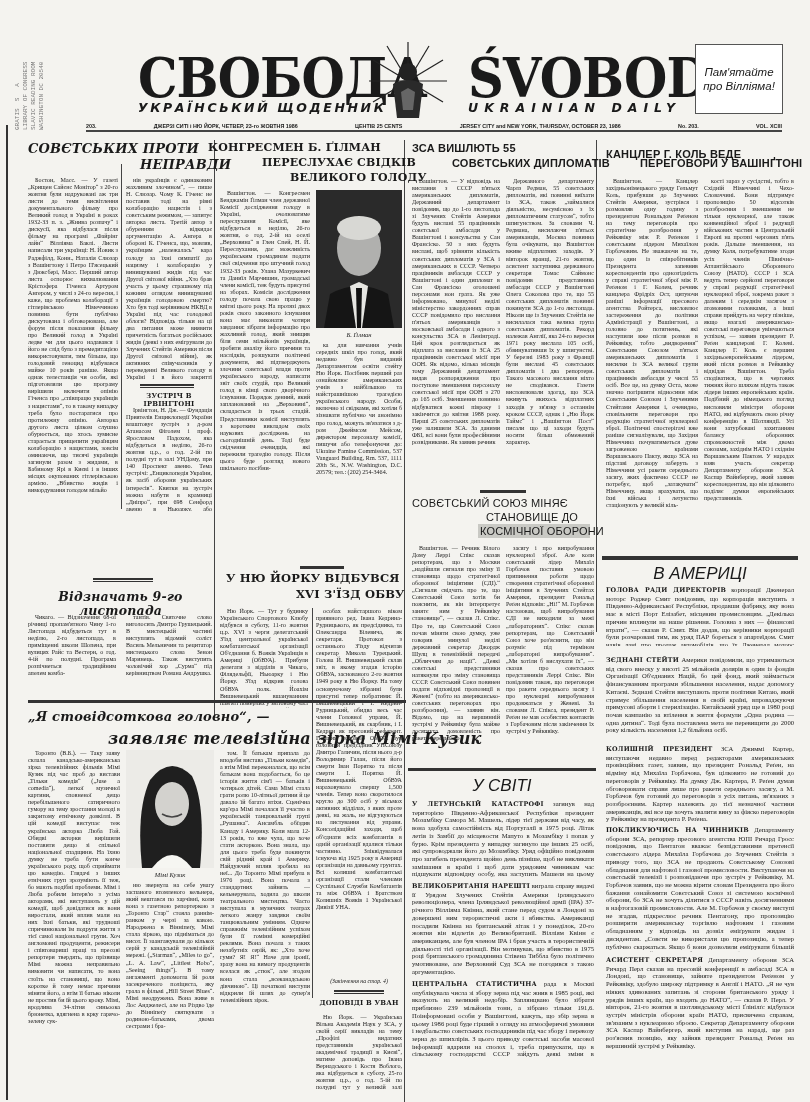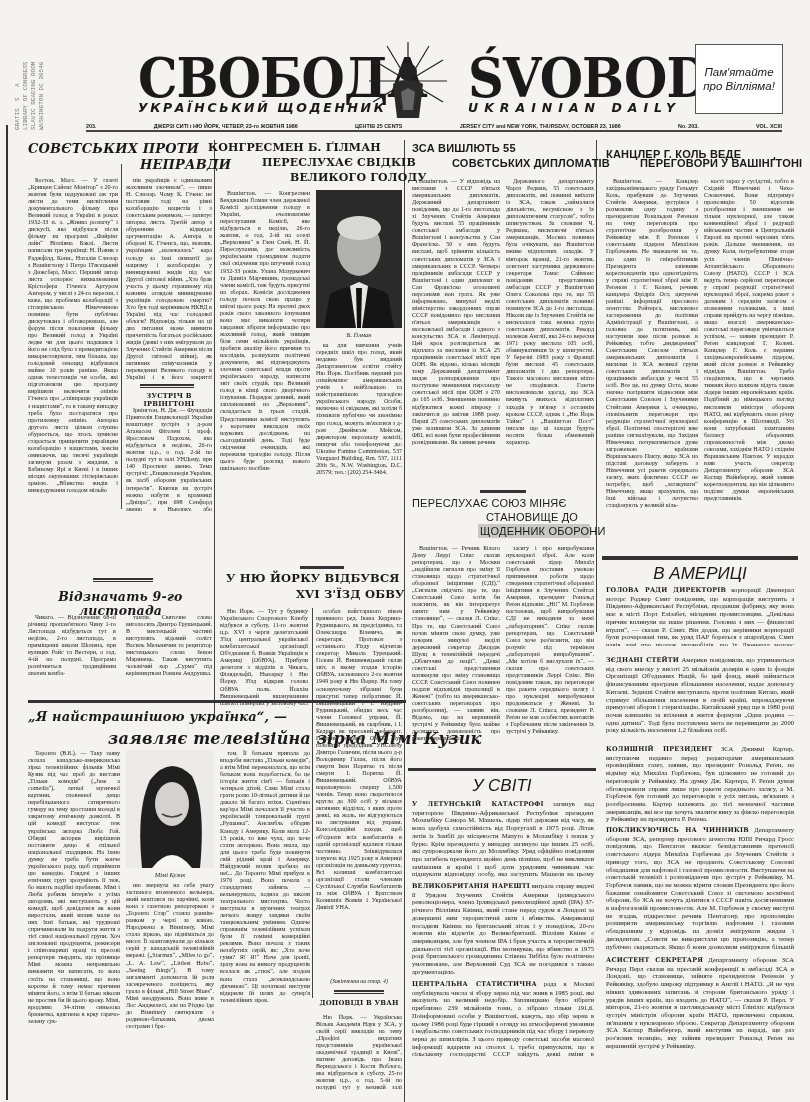--- a/index.html
+++ b/index.html
@@ -149,21 +149,21 @@
 <article>
   <div class="dbl" style="left:334px;top:990px;width:50px"></div>
   <h2 style="left:316px;top:1000px;width:86px;font-size:6.8px;text-align:center">ДОПОВІДІ В УВАН</h2>
   <div class="txt" style="left:316px;top:1014px;width:86px;height:78px">
       <p>Ню Йорк. — Українська Вільна Академія Наук у ЗСА, у своїй серії викладів на тему „Профілі видатних представників української академічної традиції в Києві“, матиме доповідь про Івана Вернадського і Костя Воблого, яка відбудеться в суботу, 25-го жовтня ц.р., о год. 5-ій по полудні тут у великій залі Академії, при 206 Захід 100-та вул. Доповідачем буде Іван Коропецький.</p>
     </div>
 </article>
 
 <article>
   <div class="hrule" style="left:28px;top:700px;width:378px;height:3px"></div>
-  <h2 class="h-it" style="left:28px;top:710px;font-size:13px">„Я найстрашнішою українка“, —</h2>
+  <h2 class="h-it" style="left:28px;top:710px;font-size:13px">„Я стовідсоткова головно“, —</h2>
   <h2 class="h-it" style="left:108px;top:730px;font-size:16px">заявляє телевізійна зірка Мімі Кузик</h2>
   <div class="txt" style="left:28px;top:750px;width:92px;height:322px">
       <p>Торонто (В.Б.). — Таку заяву склала канадсько-американська зірка телевізійних фільмів Мімі Кузик під час проб до вистави „Тільки комедія“ („Juse a comedia“), легкої музичної картини, сповненої дещо перебільшеного сатиричного гумору на тему зростання молоді в закритому етнічному довкіллі. В цій комедії виступає теж українська акторка Люба Гой. Обидві акторки вирішили поставити дещо зі спільної національної спадщини. На їхню думку не треба бути конче українського роду, щоб сприймати цю комедію. Глядачі з інших етнічних груп зрозуміють її теж, бо мають подібні проблеми. Мімі і Люба робили інтерв'ю з усіма акторами, які виступають у цій комедії, щоб довідатися як вони виростали, який вплив мали на них їхні батьки, які трудноші спричинювали їм подруги життя з тієї самої національної групи. Хоч англомовні продуценти, режисери і співтоваришi праці та пресові репортери твердять, що прізвище Мімі можна неправильно вимовити чи написати, то вона стоїть на становищі, що воно коротке й тому немає причини міняти його, а втім її батько ніколи не простив би їй цього кроку. Мімі, вродлива 34-літня синьоока брюнетка, вдягнена в крку гарячо-зелену сук-</p>
     </div>
   <div class="photo" style="left:126px;top:750px;width:88px;height:118px;background:#eeeeea">
     <svg width="88" height="118" viewBox="0 0 88 118">
       <rect width="88" height="118" fill="#ecebe7"></rect>
       <path d="M16 118 Q10 60 24 30 Q44 4 66 26 Q80 54 74 118 Z" fill="#1f1f1f"></path>
       <ellipse cx="46" cy="54" rx="17" ry="22" fill="#d3d2ce"></ellipse>
       <path d="M36 64 Q46 70 56 64" stroke="#444" stroke-width="1.5" fill="none"></path>
@@ -185,24 +185,24 @@
   <div class="txt" style="left:412px;top:178px;width:88px;height:312px">
       <p>Вашінгтон. — У відповідь на вислання з СССР п'ятьох американських дипломатів, Державний департамент повідомив, що до 1-го листопада зі Злучених Стейтів Америки будуть вислані 55 працівників совєтської амбасади у Вашінгтоні і консульства у Сан Франсіско. 50 з них будуть вислані, щоб зрівняти кількість совєтських дипломатів у ЗСА і американських в СССР. Четверо працівників амбасади СССР у Вашінгтоні і один дипломат в Сан Франсіско оголошені персонами нон грата. Як уже інформовано, минулої неділі міністерство закордонних справ СССР повідомило про вислання п'ятьох американців з московської амбасади і одного з консульства ЗСА в Ленінграді. Цей крок розглядається як відплата за вислання із ЗСА 25 працівників совєтської місії при ООН. Як відомо, кілька місяців тому Державний департамент видав розпорядження про поступове зменшення персоналу совєтської місії при ООН з 270 до 165 осіб. Зменшення повинно відбуватися кожні півроку і закінчится до квітня 1988 року. Перші 25 совєтських дипломатів уже залишили ЗСА. За даними ФБІ, всі вони були професійними розвідниками. Як заявив речник</p>
     </div>
   <div class="txt" style="left:506px;top:178px;width:88px;height:312px">
       <p>Державного департаменту Чарлз Редман, 55 совєтських дипломатів, які повинні виїхати із ЗСА, також „займалися діяльністю, несумісною з їх дипломатичним статусом“, тобто шпигунством. За словами Ч. Редмана, висилаючи п'ятьох американців, Москва повинна була очікувати, що Вашінгтон вживе відплатних заходів. У вівторок вранці, 21-го жовтня, асистент заступника державного секретаря Томас Саймонс повідомив представника амбасади СССР у Вашінгтоні Олега Соколова про те, що 55 совєтських дипломатів повинні покинути ЗСА до 1-го листопада. Ніколи ще із Злучених Стейтів не висилалася така велика група совєтських дипломатів. Рекорд належав Англії, яка 24-го вересня 1971 року вислала 105 осіб, обвинувативши їх у шпигунстві. У березні 1983 року з Франції були вислані 45 совєтських дипломатів і два репортери. Такого масового вислання ніхто не сподівався. Газети висловлювали здогад, що ЗСА вживуть якихось відплатних заходів у зв'язку з останнім кроком СССР, однак і „Ню Йорк Таймс“ і „Вашінгтон Пост“ писали що ці заходи будуть носити більш обмежений характер.</p>
     </div>
 </article>
 
 <article>
   <div class="hrule" style="left:480px;top:490px;width:46px;height:3px"></div>
-  <h2 class="h-sans" style="left:412px;top:497px;font-size:11px;font-weight:normal">ПЕРЕСЛУХАЄ СОЮЗ МІНЯЄ</h2>
+  <h2 class="h-sans" style="left:412px;top:497px;font-size:11px;font-weight:normal">СОВЄТСЬКИЙ СОЮЗ МІНЯЄ</h2>
   <h2 class="h-sans" style="left:486px;top:511px;font-size:11px;font-weight:normal">СТАНОВИЩЕ ДО</h2>
   <div class="abs" style="left:478px;top:524px;width:112px;height:14px;background:#c9c9c4"></div>
-  <h2 class="h-sans" style="left:480px;top:525px;font-size:11px;font-weight:normal">ЩОДЕННИК ОБОРОНИ</h2>
+  <h2 class="h-sans" style="left:480px;top:525px;font-size:11px;font-weight:normal">КОСМІЧНОЇ ОБОРОНИ</h2>
   <div class="txt" style="left:412px;top:545px;width:88px;height:218px">
       <p>Вашінгтон. — Речник Білого Дому Леррі Спікс сказав репортерам, що з Москви „надійшли сигнали про зміну її становища щодо стратегічної оборонної ініціятиви (СДІ).“ „Сигнали свідчать про те, що Совєтський Союз хотів би пояснити, як він інтерпретує занятє ним у Рейкявіку становище“, — сказав Л. Спікс. Про те, що Совєтський Союз почав міняти свою думку, уже говорив минулої неділі державний секретар Джордж Шулц в телевізійній передачі „Обличчям до нації“. „Деякі совєтські представники натякнули про зміну становища СССР. Совєтський Союз повинен подати відповідні пропозиції в Женеві“ (тобто на американсько-совєтських переговорах про роззброєння), — заявив він. Відомо, що на вершинній зустрічі у Рейкявіку була майже досягнута домовленість про ракети середнього</p>
     </div>
   <div class="txt" style="left:506px;top:545px;width:88px;height:218px">
       <p>засягу і про випробування нуклеарної зброї. Але коли совєтський лідер Михаїл Горбачов поставив умовою припинення роботи щодо створення стратегічної оборонної ініціятиви в Злучених Стейтах Америки, президент Рональд Реґен відповів: „Ні!“ М. Горбачов настоював, щоб випробування СДІ не виходили за межі „лабораторних“. Спікс сказав репортерам, що Совєтський Союз хоче роз'яснити, що він розуміє під терміном „лабораторні випробування“. „Ми хотіли б вислухати їх“, — сказав про совєтських представників Леррі Спікс. Він повідомив також, що переговори про ракети середнього засягу і про нуклеарні випробування продовжаться у Женеві. За словами Л. Спікса, президент Р. Реґен не мав особистих контактів з Горбачовим після закінчення їх зустрічі у Рейкявіку.</p>
     </div>
 </article>
 
 <section>
   <div class="hrule" style="left:408px;top:768px;width:188px;height:3px"></div>

